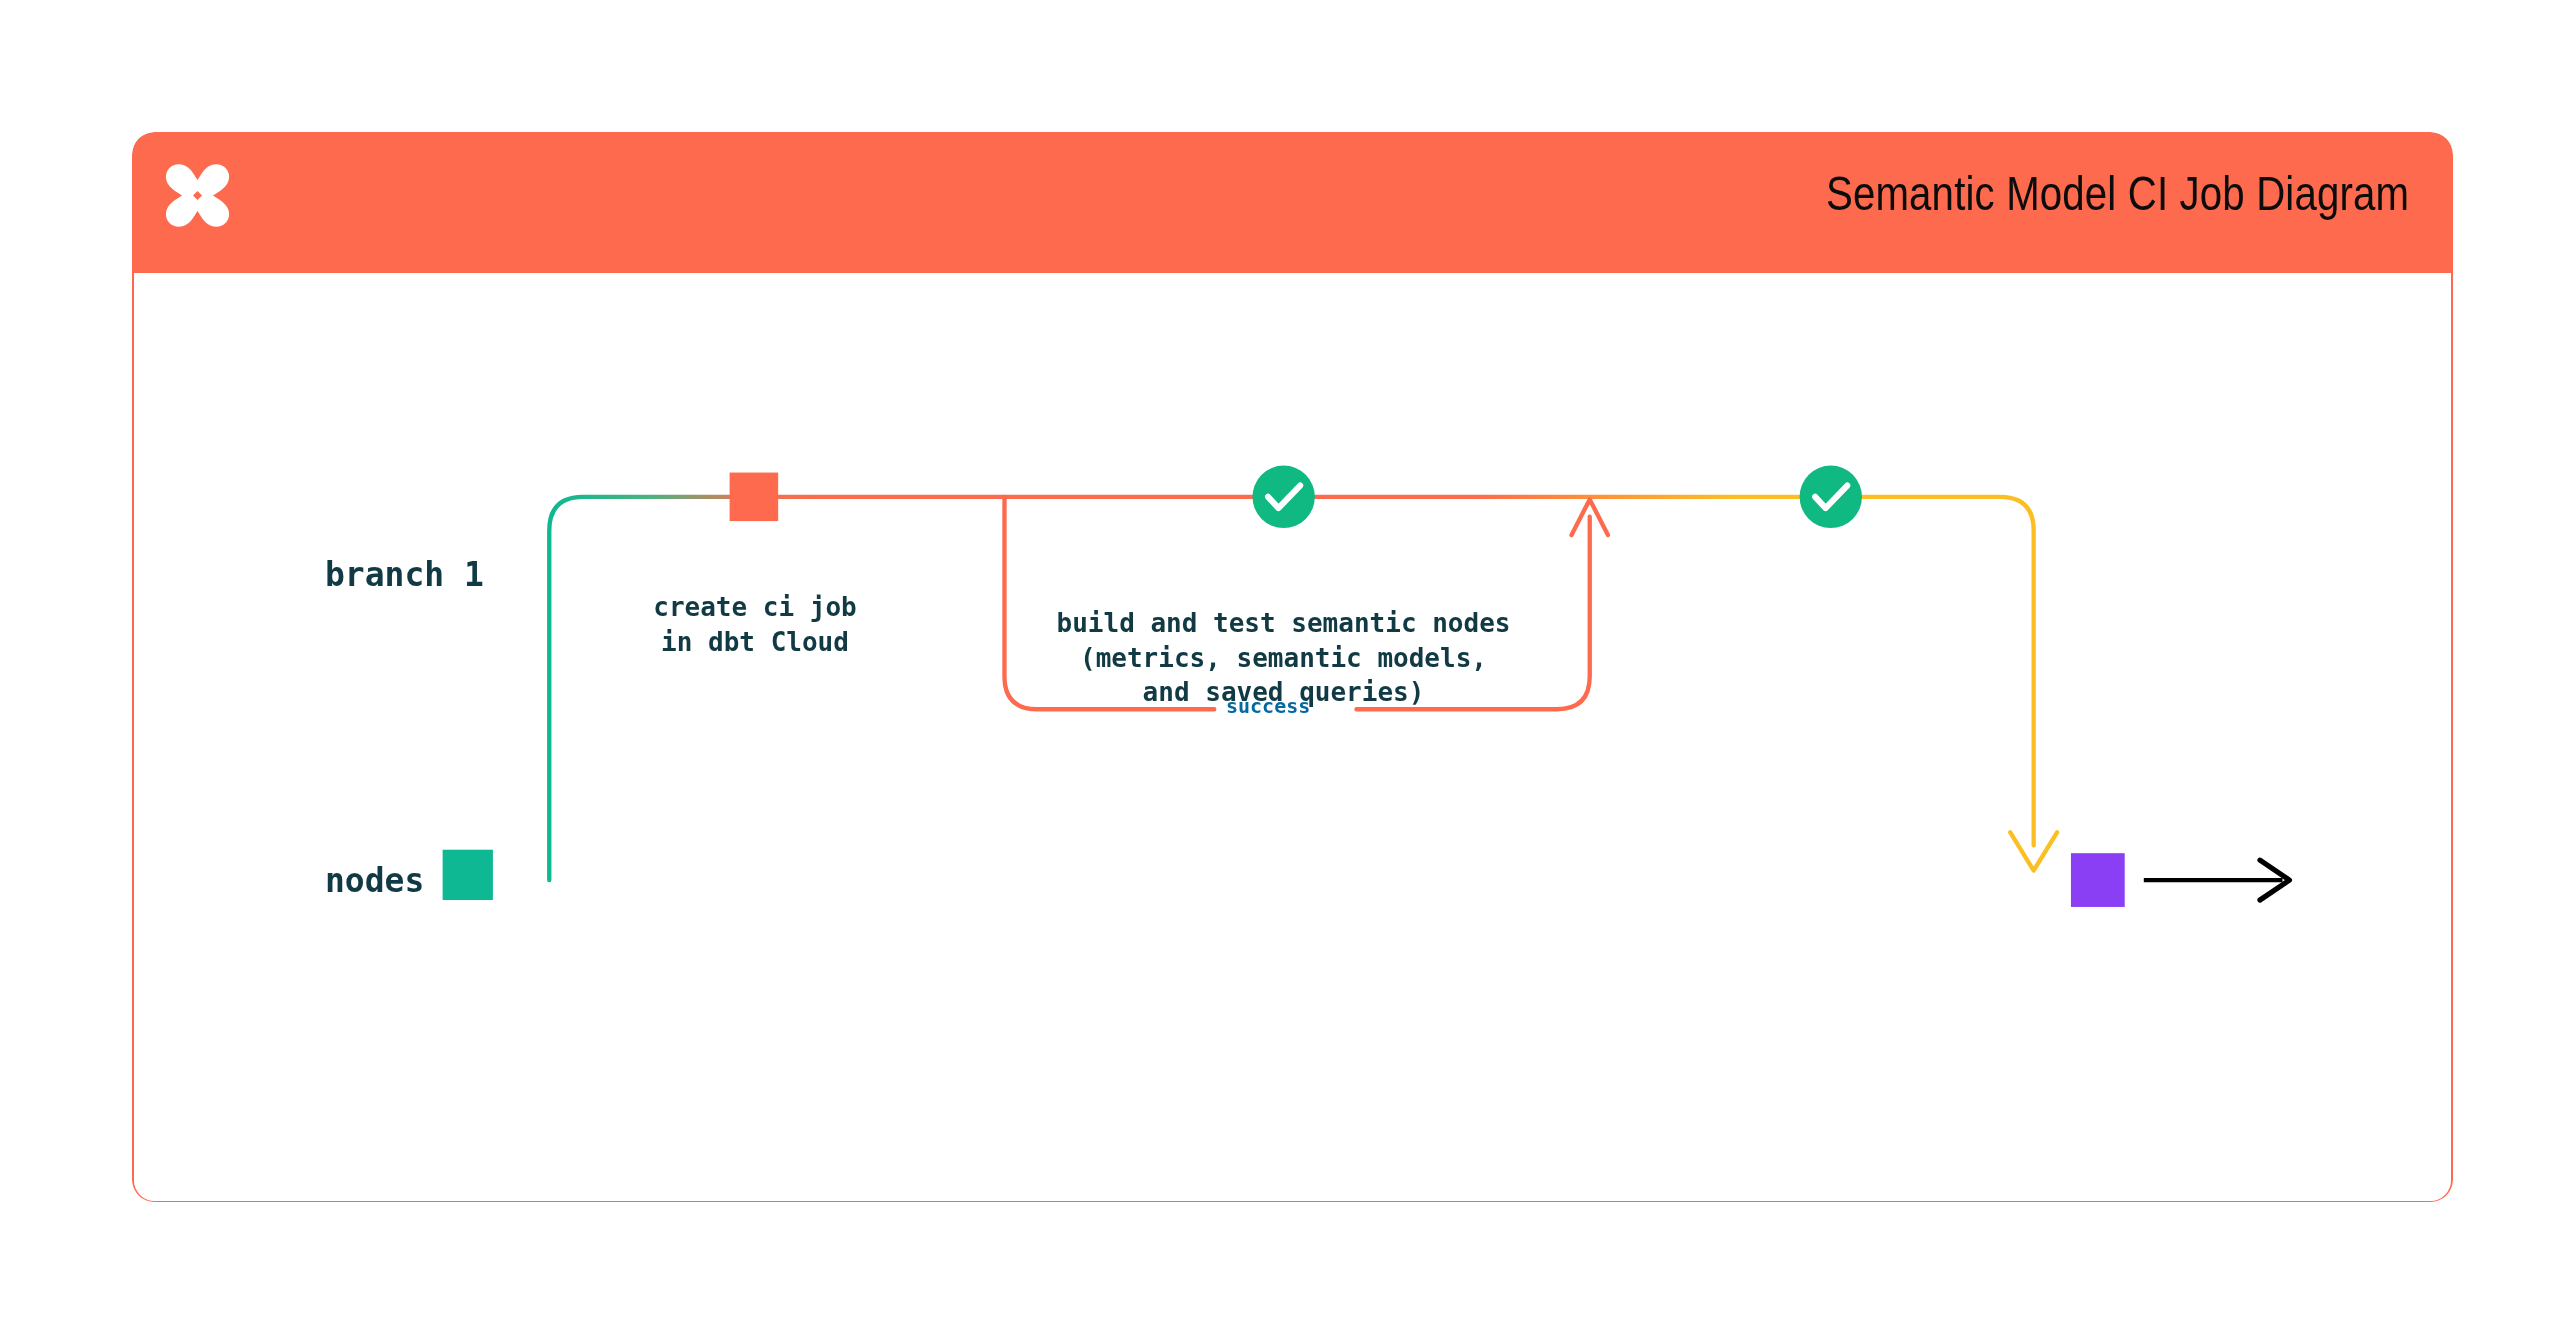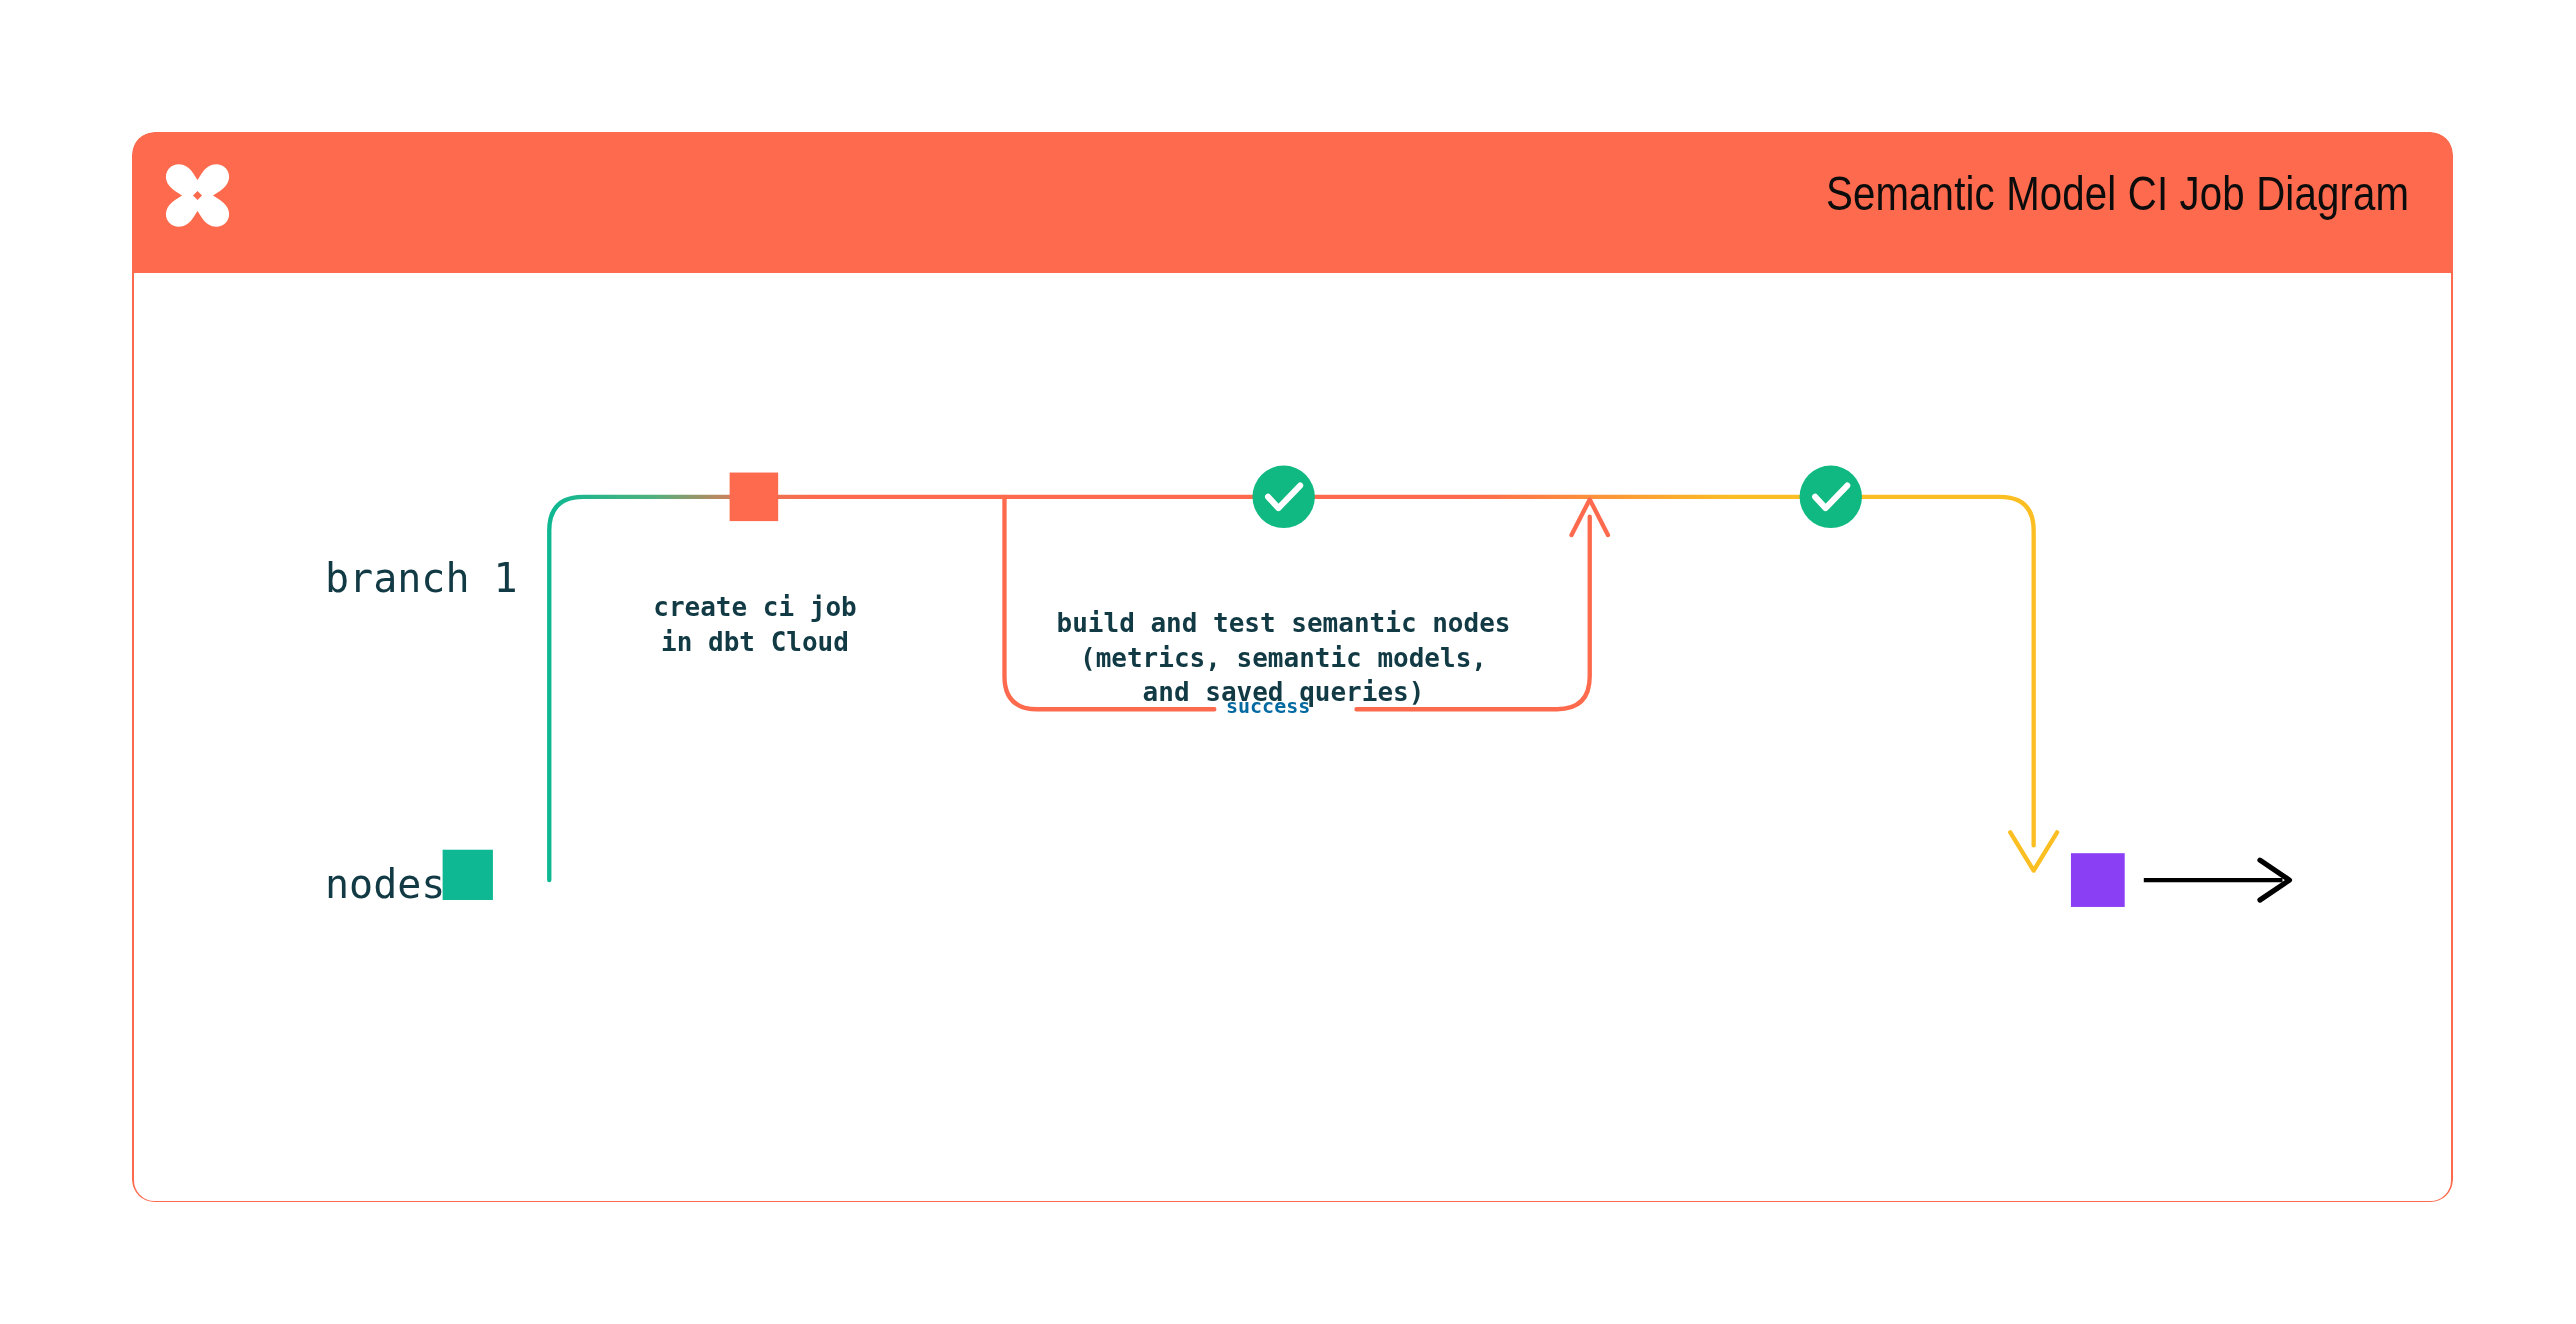--- a/index.html
+++ b/index.html
@@ -97,24 +97,24 @@
     color: #113A44;
     font-weight: bold;
     text-align: center;
     line-height: 1.33;
     white-space: pre;
     margin-top: 42px;
   }
 
   .branch-name {
     font-family: "DejaVu Sans Mono", monospace;
-    font-weight: normal;
+    font-weight: bold;
     color: #113A44;
     position: absolute;
-    font-size: 40px;
+    font-size: 33px;
     white-space: nowrap;
   }
 
   .node-caption { font-size: 26px; }
 
   .success-label {
     position: absolute;
     font-family: "DejaVu Sans Mono", monospace;
     font-weight: bold;
     font-size: 20px;

